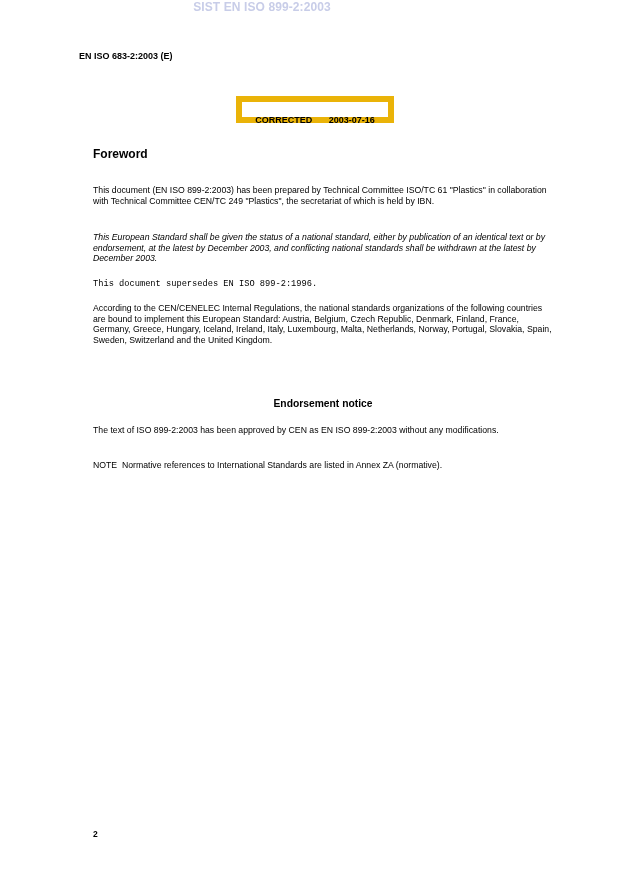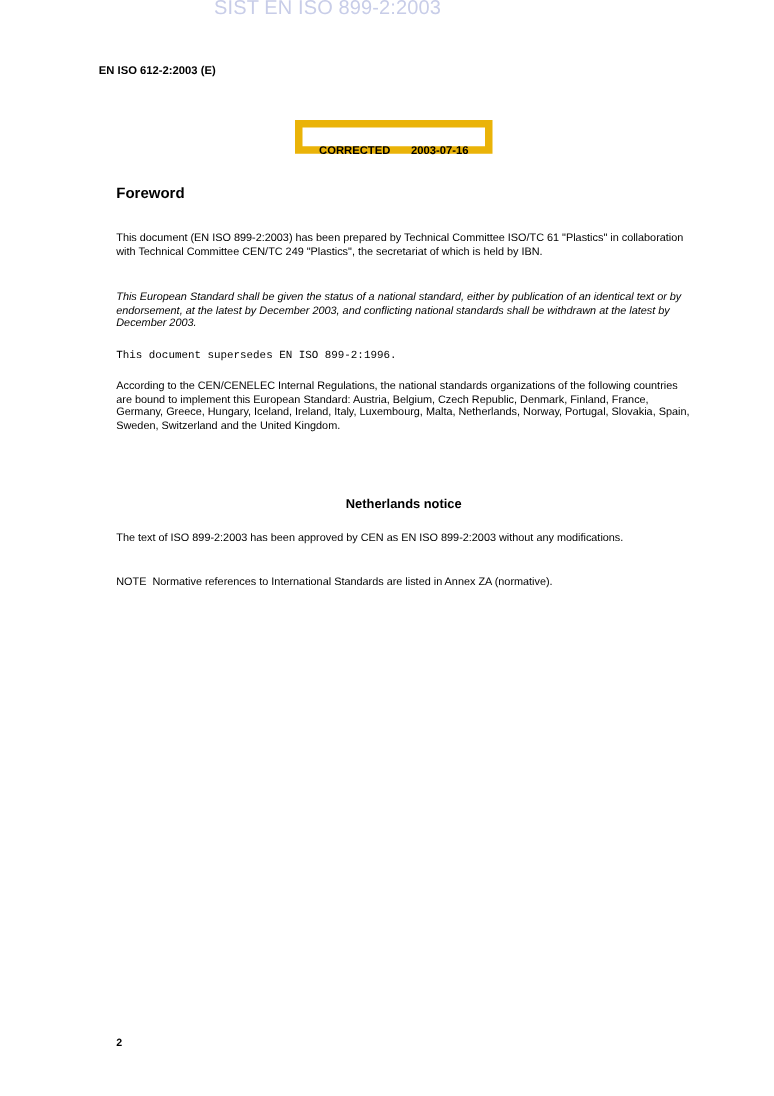--- a/index.html
+++ b/index.html
@@ -2,21 +2,21 @@
 <html><head>
   <meta charset="utf-8">
   <style>
     html, body { margin: 0; padding: 0; background: #ffffff; }
     body {
       width: 619px; height: 877px; position: relative; overflow: hidden;
       font-family: "Liberation Sans", sans-serif; color: #000;
     }
     .watermark {
       position: absolute; top: 0; left: 0; width: 524px; text-align: center;
-      font-size: 16px; font-weight: normal; color: #c8cde8; letter-spacing: 0.1px;
+      font-size: 12px; font-weight: bold; color: #c8cde8; letter-spacing: 0.1px;
       line-height: 14px;
     }
     .doc-id {
       position: absolute; left: 79px; top: 51px; font-size: 9px; font-weight: bold;
     }
     .corrected-box {
       position: absolute; left: 236px; top: 96px; width: 158px; height: 27px;
       border: 6px solid #eab308; box-sizing: border-box;
     }
     .corrected-text {
@@ -36,31 +36,31 @@
     }
     .page-num {
       position: absolute; left: 93px; top: 829px; font-size: 8.5px; font-weight: bold;
     }
   </style>
 </head>
 <body>
 
 <div class="watermark">SIST EN ISO 899-2:2003</div>
 
-<div class="doc-id">EN ISO 612-2:2003 (E)</div>
+<div class="doc-id">EN ISO 683-2:2003 (E)</div>
 
 <div class="corrected-box">
   <div class="corrected-text">CORRECTED   2003-07-16</div>
 </div>
 
 <div class="h1">Foreword</div>
 
 <p class="p" style="top:185px;">This document (EN ISO 899-2:2003) has been prepared by Technical Committee ISO/TC 61 "Plastics" in collaboration with Technical Committee CEN/TC 249 "Plastics", the secretariat of which is held by IBN.</p>
 <p class="p" style="top:232px;font-style:italic;">This European Standard shall be given the status of a national standard, either by publication of an identical text or by endorsement, at the latest by December 2003, and conflicting national standards shall be withdrawn at the latest by December 2003.</p>
 <p class="p" style="top:279px;font-family:Liberation Mono, monospace;">This document supersedes EN ISO 899-2:1996.</p>
 <p class="p" style="top:303px;">According to the CEN/CENELEC Internal Regulations, the national standards organizations of the following countries are bound to implement this European Standard: Austria, Belgium, Czech Republic, Denmark, Finland, France, Germany, Greece, Hungary, Iceland, Ireland, Italy, Luxembourg, Malta, Netherlands, Norway, Portugal, Slovakia, Spain, Sweden, Switzerland and the United Kingdom.</p>
 
-<div class="h2">Netherlands notice</div>
+<div class="h2">Endorsement notice</div>
 
 <p class="p" style="top:425px;">The text of ISO 899-2:2003 has been approved by CEN as EN ISO 899-2:2003 without any modifications.</p>
 <p class="p" style="top:460px; white-space:pre;">NOTE  Normative references to International Standards are listed in Annex ZA (normative).</p>
 
 <div class="page-num">2</div>
 
 </body></html>

